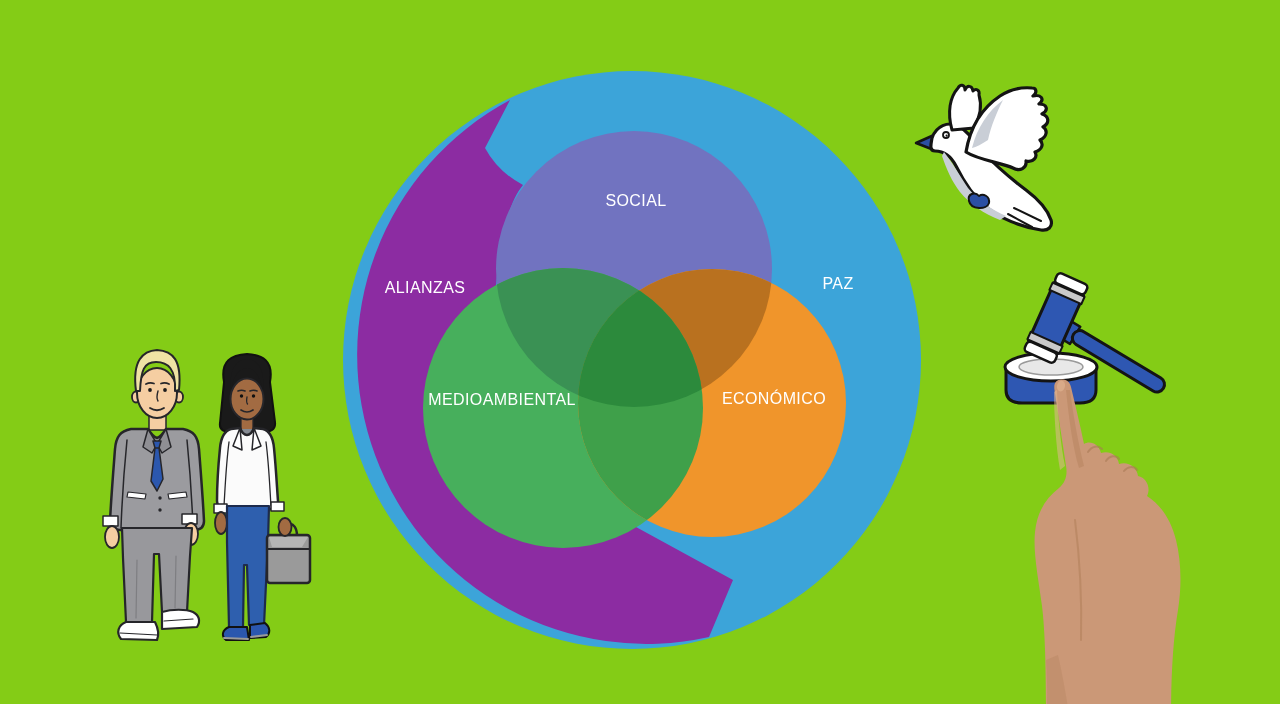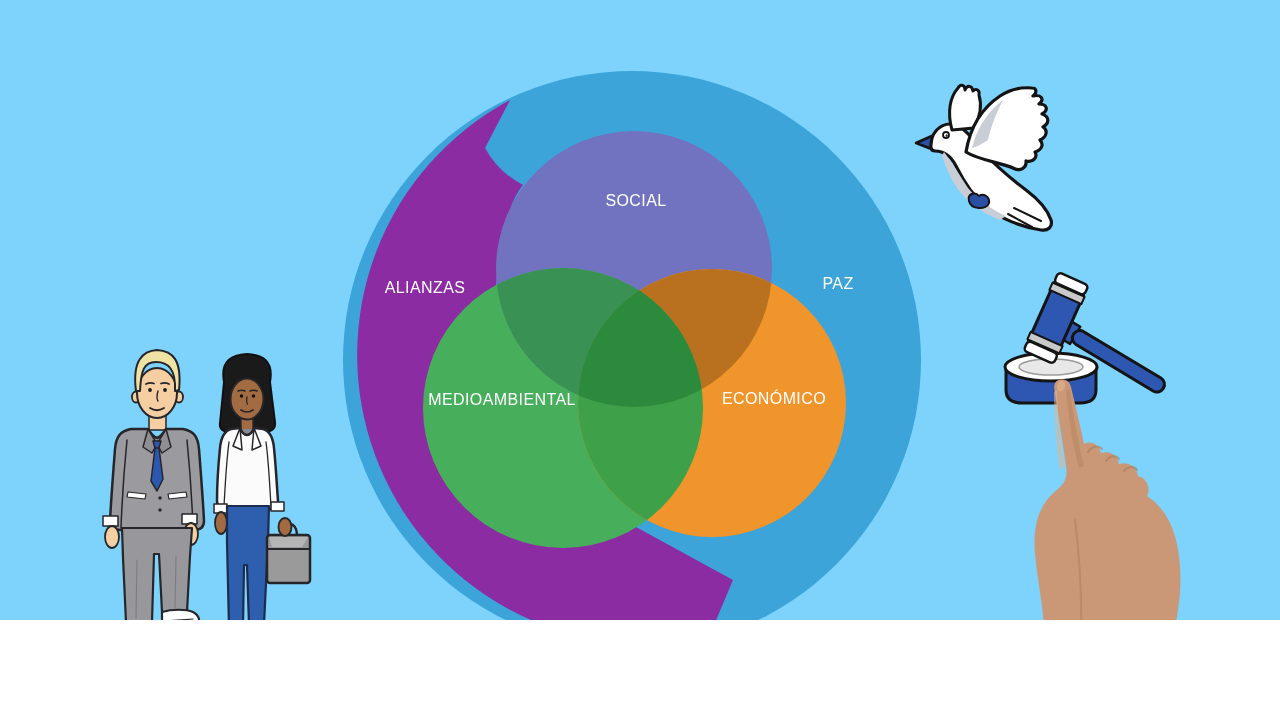--- a/index.html
+++ b/index.html
@@ -1,16 +1,16 @@
 <!DOCTYPE html>
 <html><head>
 <meta charset="utf-8">
 <style>
   html,body{margin:0;padding:0;background:#fff;}
-  .stage{position:relative;width:1280px;height:620px;background:#7dd3fc;overflow:hidden;
+  .stage{position:relative;width:1280px;height:704px;background:#84cc16;overflow:hidden;
          font-family:"Liberation Sans",sans-serif;}
   svg{display:block;}
   .venn-label{fill:#FFFFFF;font-family:"Liberation Sans",sans-serif;font-size:16px;
               letter-spacing:.4px;}
 </style>
 </head>
 <body>
 
 <div class="stage">
 <svg width="1280" height="720" viewBox="0 0 1280 720">

